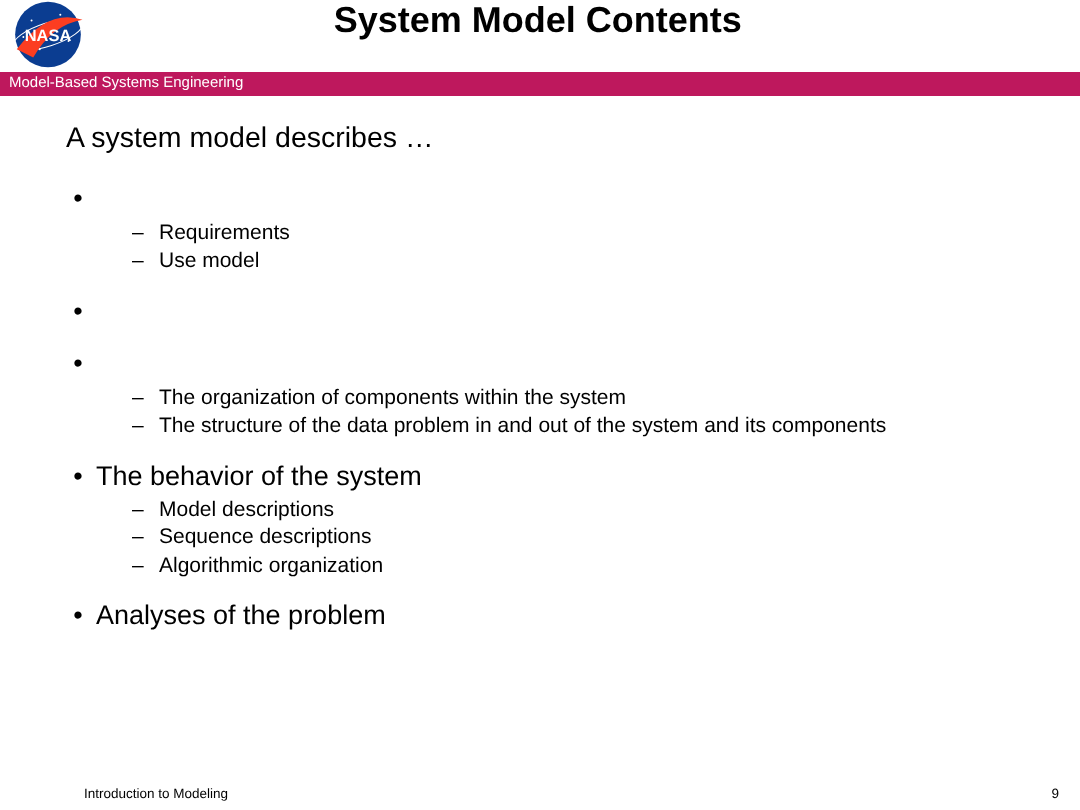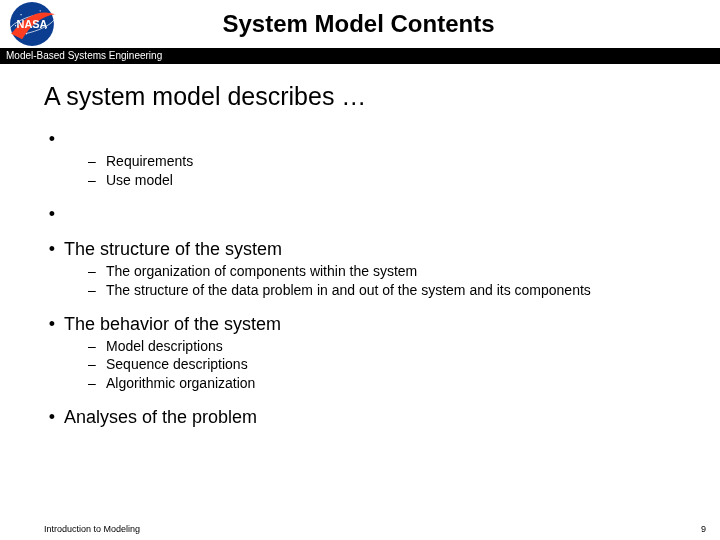--- a/index.html
+++ b/index.html
@@ -8,50 +8,50 @@
     height: 540px;
     background: #fff;
     font-family: Arial, Helvetica, sans-serif;
     position: relative;
     overflow: hidden;
   }
   .header {
     position: relative;
     height: 48px;
     display: flex;
-    align-items: center;
+    align-items: flex-start;
   }
   .logo {
     width: 56px;
     height: 46px;
     margin-left: 4px;
     flex-shrink: 0;
   }
   .title {
     flex: 1;
     text-align: center;
     font-size: 24px;
     font-weight: bold;
     color: #000;
     padding-right: 63px;
   }
   .bluebar {
-    background: #000000;
+    background: #be185d;
     color: #fff;
     font-size: 10px;
     padding: 2px 6px;
     height: 16px;
     line-height: 12px;
   }
   .content {
     padding: 18px 20px 0 40px;
     color: #000;
   }
   .intro {
-    font-size: 25px;
+    font-size: 19px;
     margin-bottom: 18px;
     margin-left: 4px;
   }
   ul.top {
     list-style: none;
   }
   ul.top > li {
     margin-bottom: 14px;
   }
   .b1 {
@@ -75,21 +75,21 @@
     display: flex;
     align-items: baseline;
   }
   ul.sub li .dash {
     width: 18px;
     flex-shrink: 0;
   }
   .footer {
     position: absolute;
     bottom: 6px;
-    left: 4px;
+    left: 16px;
     right: 0;
     padding: 0 14px 0 40px;
     display: flex;
     justify-content: space-between;
     font-size: 9px;
     color: #000;
   }
 </style>
 </head>
 <body>
@@ -130,21 +130,20 @@
       </ul>
     </li>
     <li>
       <div class="b1">
           <span class="dot">•</span>
         </div>
     </li>
     <li>
       <div class="b1">
           <span class="dot">•</span>
-          <span>The structure of the system</span>
         </div>
       <ul class="sub">
         <li>
             <span class="dash">–</span>
             <span>The organization of components within the system</span>
           </li>
         <li>
             <span class="dash">–</span>
             <span>The structure of the data problem in and out of the system and its components</span>
           </li>

